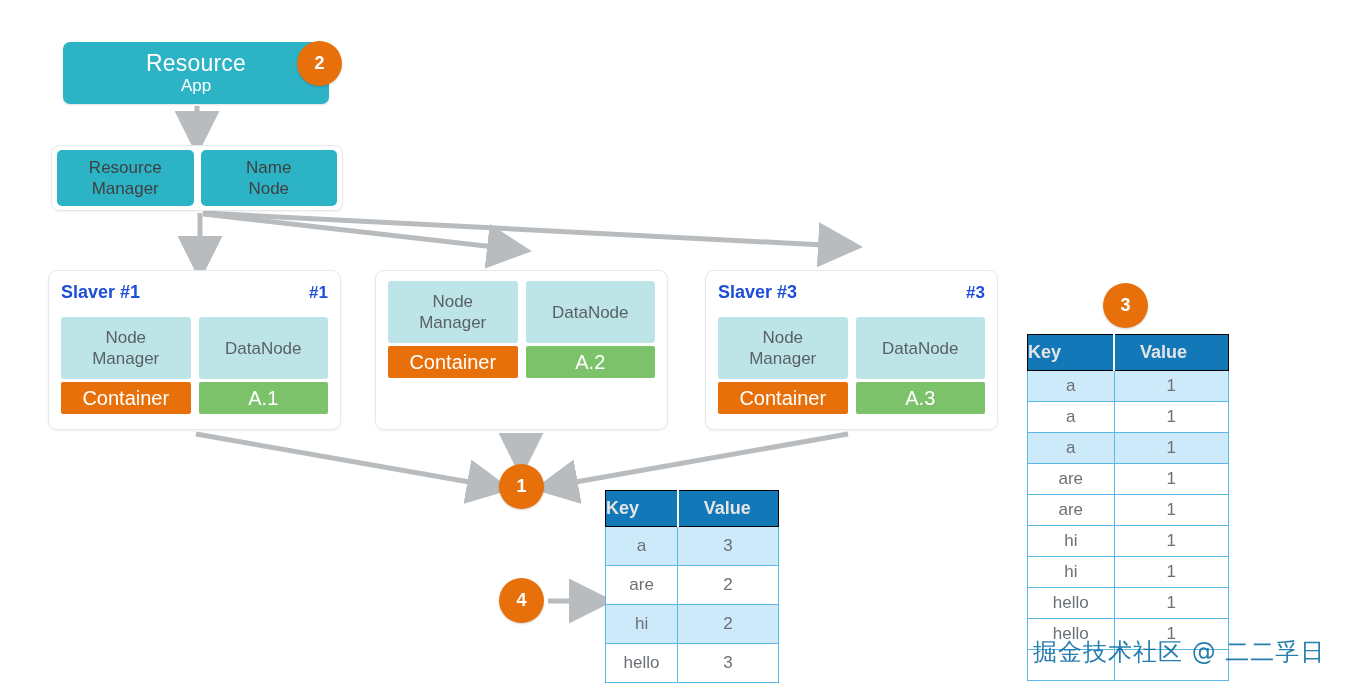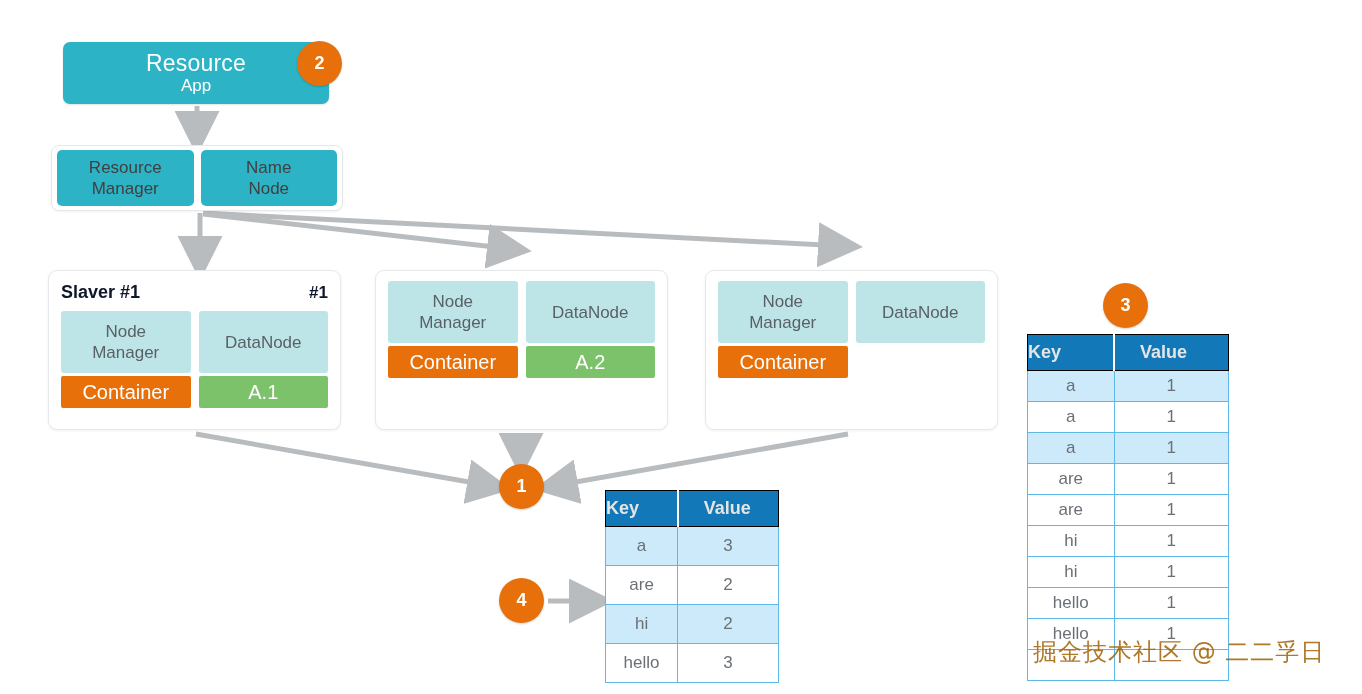--- a/index.html
+++ b/index.html
@@ -44,22 +44,22 @@
 
   
   .slaver{
     top:270px;width:293px;height:160px;
     background:#ffffff;border:1px solid #e6e9eb;border-radius:9px;
     box-shadow:0 1px 3px rgba(0,0,0,.06);
     padding:10px 12px;
   }
   .slaver-head{
     display:flex;justify-content:space-between;align-items:baseline;
-    color:#0f172a;font-size:18px;line-height:22px;font-weight:600;
-    margin-bottom:7px;
+    color:#1d4ed8;font-size:18px;line-height:22px;font-weight:600;
+    margin-bottom:13px;
   }
   .slaver-head .right{font-size:17px;font-weight:600;}
   .slaver-cols{display:flex;gap:8px;}
   .slaver-col{flex:1;display:flex;flex-direction:column;}
   .pale{
     background:#bde5e8;height:62px;border-radius:3px;
     color:#5a6166;font-size:17px;line-height:21px;
     display:flex;align-items:center;justify-content:center;text-align:center;
   }
   .strip{
@@ -101,21 +101,21 @@
   #table-reduce td{height:28px;}
 
   #table-shuffle{left:1027px;top:334px;width:202px;}
   #table-shuffle th,#table-shuffle td{width:101px;}
   #table-shuffle td{height:20px;}
 
   
   .wm-row td{height:22px;}
   .watermark{
     position:absolute;left:1033px;top:636px;
-    font-size:24px;color:#a16207;white-space:nowrap;
+    font-size:24px;color:#0369a1;white-space:nowrap;
     letter-spacing:1px;opacity:.85;
     font-family:"DejaVu Sans",sans-serif;
   }
 </style>
 </head>
 <body>
 
 <div id="stage">
 
   <svg id="arrows" viewBox="0 0 1362 694">
@@ -193,31 +193,36 @@
         <div class="strip orange">Container</div>
       </div>
       <div class="slaver-col">
         <div class="pale">DataNode</div>
         <div class="strip green">A.2</div>
       </div>
     </div>
   </div>
 
   <div class="abs slaver" style="left:705px;">
+    <div class="slaver-head">
+      <span>Slaver #3</span>
+      <span class="right">#3</span>
+    </div>
     <div class="slaver-cols">
       <div class="slaver-col">
         <div class="pale">
           <span>
             <span>Node</span><br><span>Manager</span>
           </span>
         </div>
         <div class="strip orange">Container</div>
       </div>
       <div class="slaver-col">
         <div class="pale">DataNode</div>
+        <div class="strip green">A.3</div>
       </div>
     </div>
   </div>
 
   <div class="abs badge badge-1">1</div>
   <div class="abs badge badge-3">3</div>
   <div class="abs badge badge-4">4</div>
 
   <table class="tbl" id="table-reduce">
     <thead>

